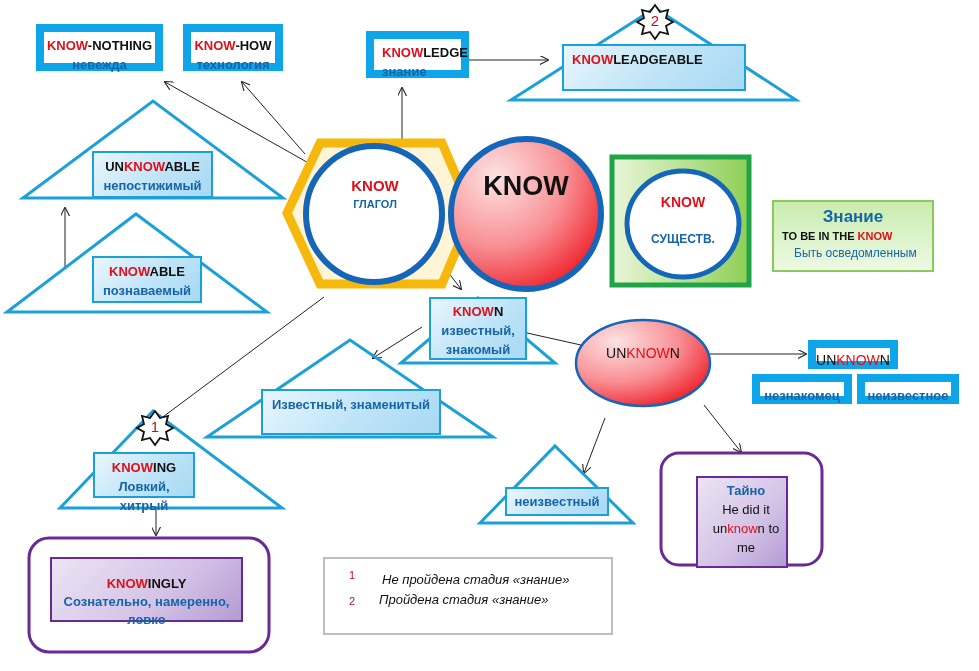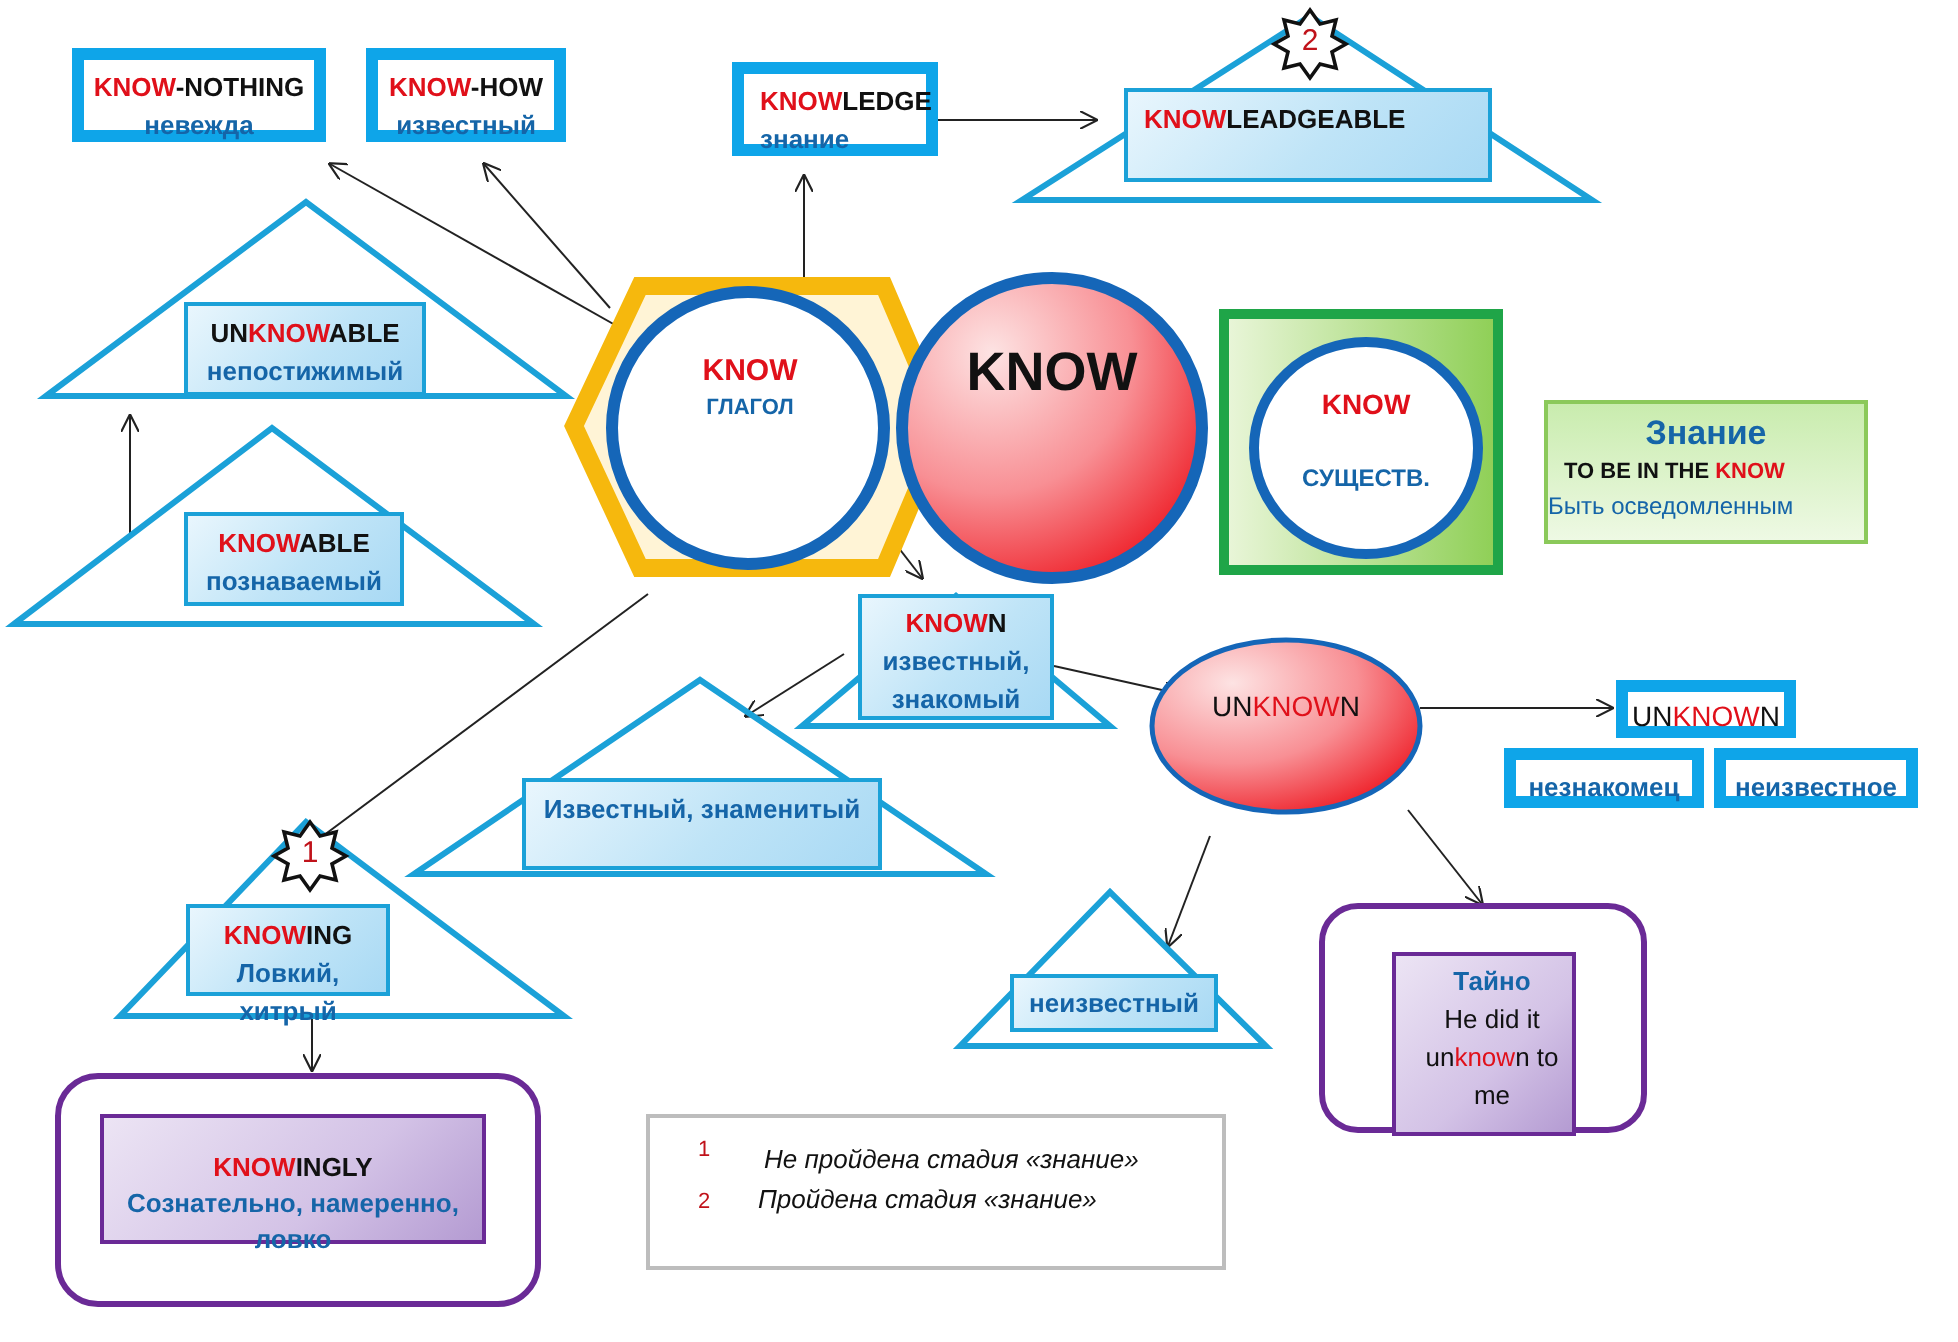--- a/index.html
+++ b/index.html
@@ -1,20 +1,20 @@
 <!DOCTYPE html>
 <html><head>
   <meta charset="utf-8">
   <style>
     html, body { margin:0; padding:0; background:#ffffff; }
     body { width:979px; height:671px; position:relative; overflow:hidden;
            font-family:"Liberation Sans", "DejaVu Sans", sans-serif; }
     #canvas { position:absolute; left:0; top:0; width:979px; height:671px; }
     .box { position:absolute; box-sizing:border-box; text-align:center; font-weight:bold; font-size:13px; line-height:19px; }
-    .green { border:6px solid #0ea5e9; background:#fff; }
+    .green { border:8px solid #0ea5e9; background:#fff; }
     .bluebox { border:2px solid #1ba1d8; background:linear-gradient(135deg,#e9f6fd 0%,#bfe4f7 55%,#a8d9f4 100%); }
     .purplebox { border:2px solid #6a2a96; background:linear-gradient(135deg,#ece4f4 0%,#d3c2e6 60%,#b49bd2 100%); }
     .red { color:#e0101a; }
     .blk { color:#111; }
     .blu { color:#1565a8; }
     .word { display:block; }
     .legend { position:absolute; left:323px; top:557px; width:290px; height:78px; border:2px solid #bdbdbd; box-sizing:border-box; background:#fff; }
     .legend-text { position:absolute; font-style:italic; font-size:13px; color:#111; font-weight:normal; }
     .star-num { position:absolute; font-size:15px; color:#c0121a; text-align:center; width:24px; }
   </style>
@@ -85,21 +85,21 @@
 <div class="star-num" style="left:643px;top:12px;">2</div>
 <div class="star-num" style="left:143px;top:418px;">1</div>
 
 <div class="box green" style="left:36px;top:24px;width:127px;height:47px;padding-top:4px;">
   <span class="word"><span class="red">KNOW</span><span class="blk">-NOTHING</span></span>
   <span class="word blu">невежда</span>
 </div>
 
 <div class="box green" style="left:183px;top:24px;width:100px;height:47px;padding-top:4px;">
   <span class="word"><span class="red">KNOW</span><span class="blk">-HOW</span></span>
-  <span class="word blu">известный</span>
+  <span class="word blu">технология</span>
 </div>
 
 <div class="box green" style="left:366px;top:31px;width:103px;height:47px;padding-top:4px;text-align:left;padding-left:8px;">
   <span class="word"><span class="red">KNOW</span><span class="blk">LEDGE</span></span>
   <span class="word blu">знание</span>
 </div>
 
 <div class="box bluebox" style="left:562px;top:44px;width:184px;height:47px;padding-top:4px;text-align:left;padding-left:8px;">
   <span class="word"><span class="red">KNOW</span><span class="blk">LEADGEABLE</span></span>
 </div>
@@ -122,21 +122,21 @@
 <div class="box" style="left:460px;top:170px;width:132px;font-size:27px;line-height:32px;color:#111;">KNOW</div>
 
 <div class="box" style="left:628px;top:193px;width:110px;">
   <span class="word red" style="font-size:14px;">KNOW</span>
 </div>
 <div class="box blu" style="left:628px;top:230px;width:110px;font-size:12px;">СУЩЕСТВ.</div>
 
 <div class="box" style="left:772px;top:200px;width:162px;height:72px;border:2px solid #8bc95a;background:linear-gradient(180deg,#c9ecae 0%,#eef9e4 100%);padding-top:4px;">
   <span class="word blu" style="font-size:17px;line-height:22px;">Знание</span>
   <span class="word" style="font-size:11px;line-height:16px;text-align:left;padding-left:8px;"><span class="blk">TO BE IN THE </span><span class="red">KNOW</span></span>
-  <span class="word blu" style="font-weight:normal;font-size:12px;line-height:18px;text-align:left;padding-left:0;">Быть осведомленным</span>
+  <span class="word blu" style="font-weight:normal;font-size:12px;line-height:18px;text-align:left;padding-left:20px;">Быть осведомленным</span>
 </div>
 
 <div class="box bluebox" style="left:429px;top:297px;width:98px;height:63px;padding-top:3px;">
   <span class="word"><span class="red">KNOW</span><span class="blk">N</span></span>
   <span class="word blu">известный,</span>
   <span class="word blu">знакомый</span>
 </div>
 
 <div class="box bluebox" style="left:261px;top:389px;width:180px;height:46px;padding-top:4px;">
   <span class="word blu">Известный, знаменитый</span>

